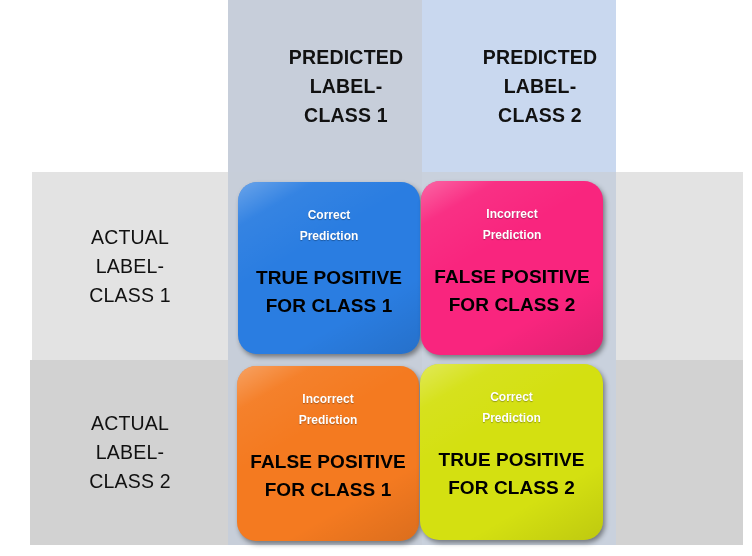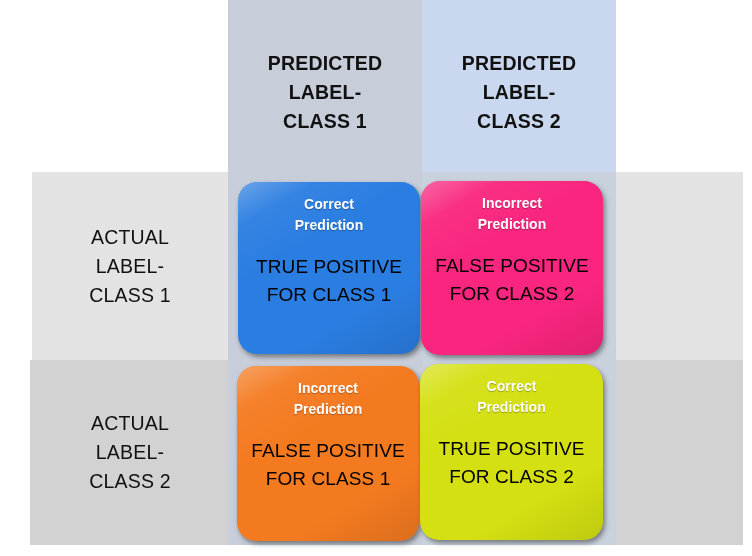--- a/index.html
+++ b/index.html
@@ -60,34 +60,35 @@
     left: 422px;
     top: 172px;
     width: 194px;
     height: 373px;
     background: #c9d1dd;
   }
 
   
   .col-header {
     position: absolute;
-    top: 6px;
+    top: 0;
     width: 194px;
     height: 172px;
     display: flex;
     flex-direction: column;
     align-items: center;
     justify-content: center;
     color: #111111;
     font-size: 19.5px;
     font-weight: bold;
     line-height: 29px;
     letter-spacing: 0.2px;
     text-align: center;
     z-index: 4;
+    margin-left: 21px;
   }
   .col-header.c1 { left: 228px; }
   .col-header.c2 { left: 422px; }
 
   .row-header {
     position: absolute;
     left: 32px;
     width: 196px;
     display: flex;
     flex-direction: column;
@@ -125,33 +126,33 @@
                                         rgba(255,255,255,0.05) 16%,
                                         rgba(255,255,255,0) 38%,
                                         rgba(0,0,0,0) 72%,
                                         rgba(0,0,0,0.10) 100%);
     pointer-events: none;
   }
   .card .sub {
     position: relative;
     z-index: 2;
     color: #ffffff;
-    font-size: 14px;
+    font-size: 12px;
     font-weight: bold;
     line-height: 21px;
     text-align: center;
-    margin-top: 12px;
+    margin-top: 23px;
     text-shadow: 0 1px 1px rgba(0,0,0,0.30);
   }
   .card .main {
     position: relative;
     z-index: 2;
     color: #000000;
     font-size: 19px;
-    font-weight: normal;
+    font-weight: bold;
     line-height: 28px;
     text-align: center;
     margin-top: 17px;
     letter-spacing: 0.1px;
   }
 
   #card-tp1 { left: 238px; top: 182px; width: 182px; height: 172px; background: #2a7de1; }
   #card-fp2 { left: 421px; top: 181px; width: 182px; height: 174px; background: #f9257e; }
   #card-fp1 { left: 237px; top: 366px; width: 182px; height: 175px; background: #f47a20; }
   #card-tp2 { left: 420px; top: 364px; width: 183px; height: 176px; background: #d4e011; }

